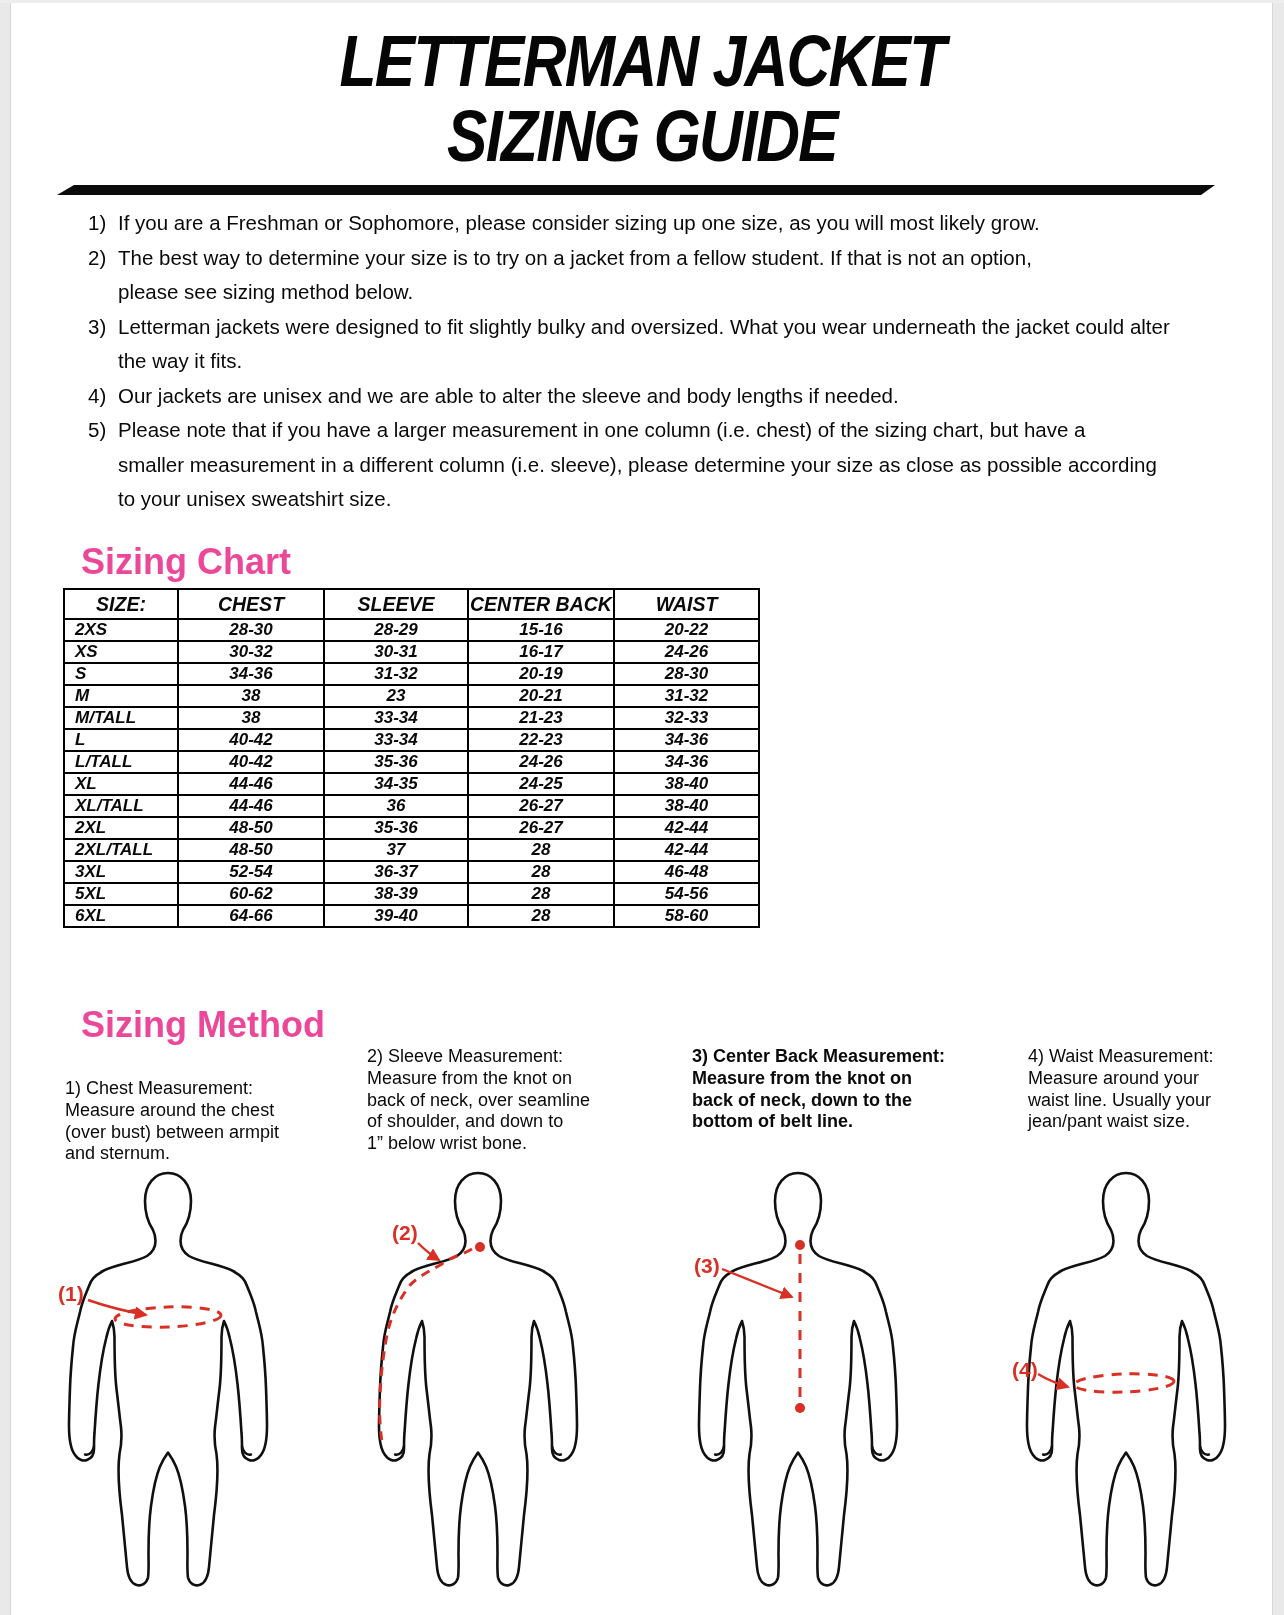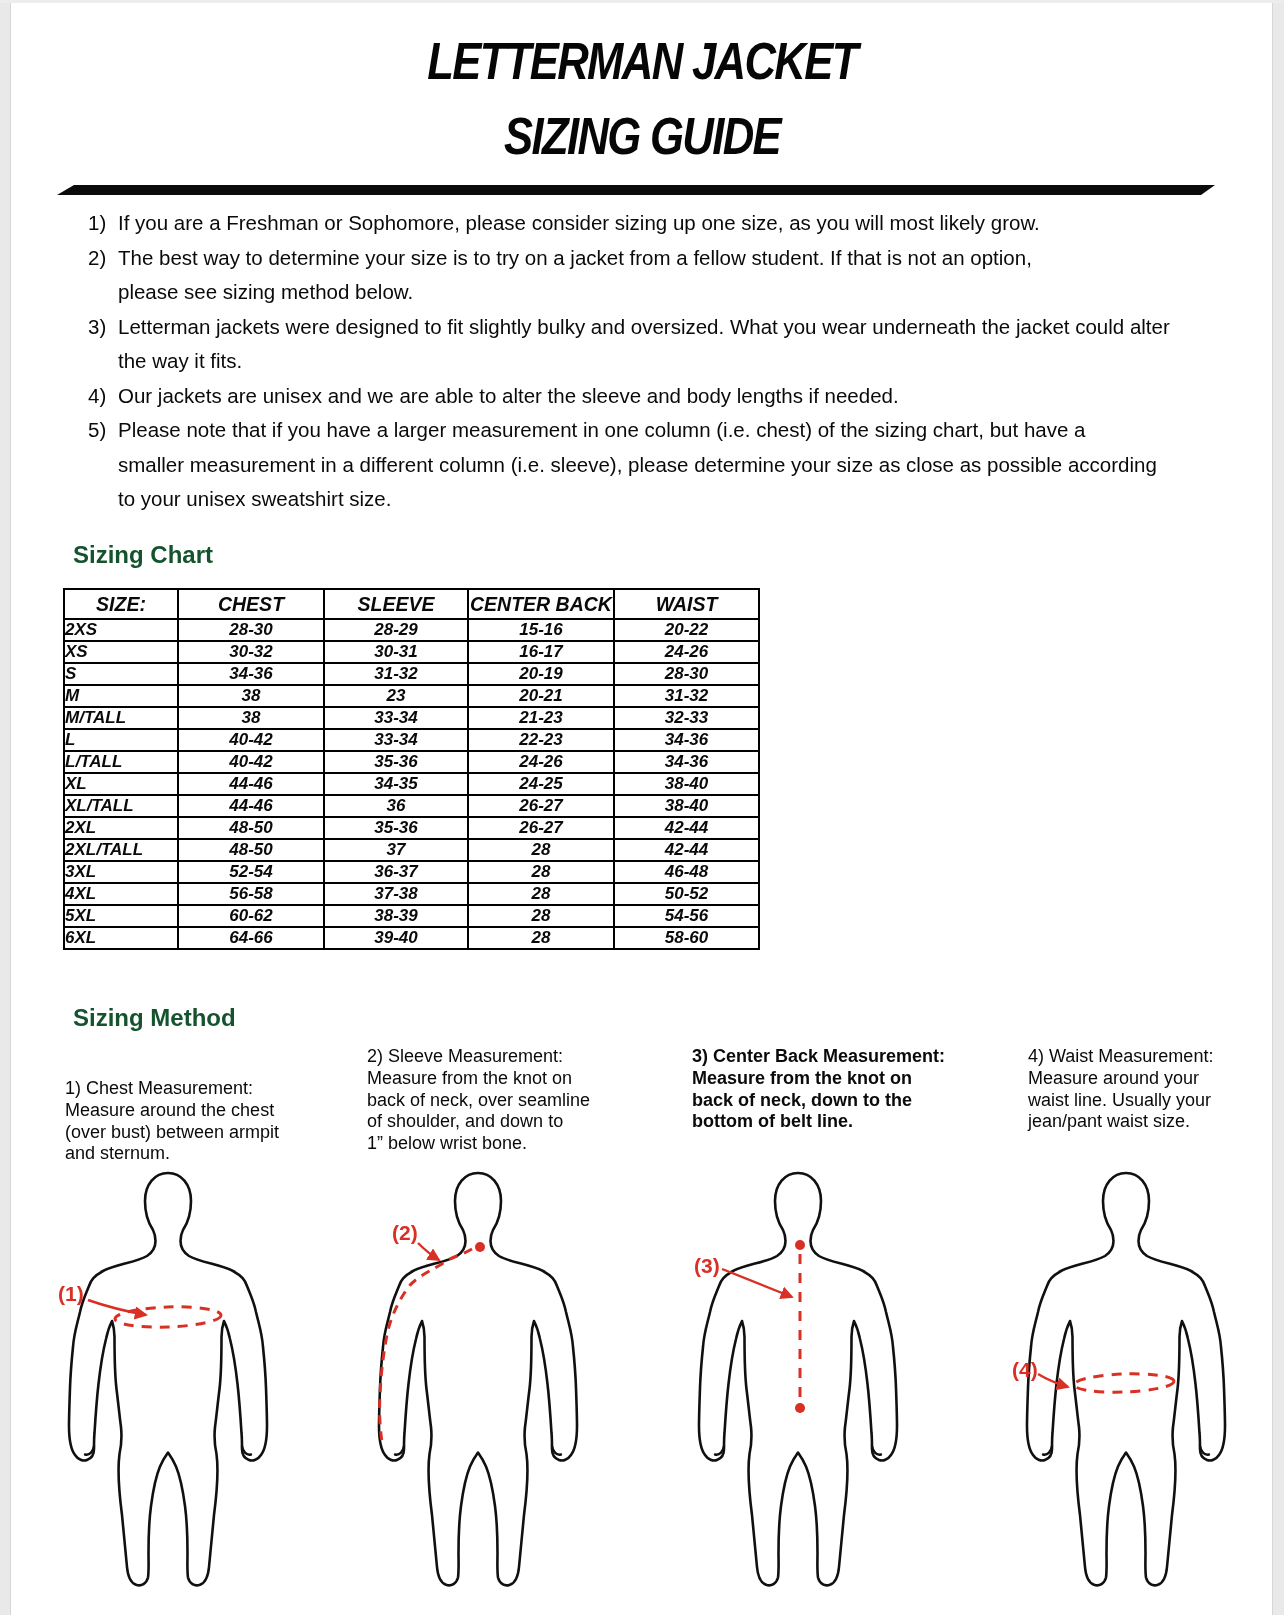--- a/index.html
+++ b/index.html
@@ -4,43 +4,43 @@
 <style>
   html,body{margin:0;padding:0;background:#fff;}
   .stage{position:relative;width:1284px;height:1615px;background:#ffffff;
          font-family:"Liberation Sans",sans-serif;color:#0a0a0a;overflow:hidden;}
   .gutter{position:absolute;top:0;bottom:0;background:#e9e9e9;}
   .gutter.left{left:0;width:10px;border-right:1px solid #d6d6d6;}
   .gutter.right{right:0;width:11px;border-left:1px solid #d6d6d6;}
   .top-strip{position:absolute;top:0;left:0;right:0;height:3px;background:#ededed;}
 
   .title{position:absolute;top:24px;left:0;right:0;text-align:center;
-         font-weight:bold;font-style:italic;font-size:52px;line-height:75px;
+         font-weight:bold;font-style:italic;font-size:72px;line-height:75px;
          letter-spacing:-2px;color:#060606;}
   .t-line{display:block;transform:scaleX(.84);transform-origin:50% 50%;white-space:nowrap;}
 
   .divider{position:absolute;top:185px;left:57px;width:1158px;height:10px;background:#0b0b0b;
            clip-path:polygon(17px 0,100% 0,calc(100% - 14px) 100%,0 100%);}
 
   .notes{position:absolute;top:206px;left:88px;width:1160px;
          font-size:20.5px;line-height:34.5px;}
   .note{display:flex;}
   .note-num{flex:0 0 30px;}
   .note-text{flex:1;white-space:pre-wrap;}
 
-  .section-heading{position:absolute;font-size:24px;font-weight:bold;color:#14532d;}
+  .section-heading{position:absolute;font-size:36px;font-weight:bold;color:#ec4899;margin-left:8px;}
   #chart-heading{top:541px;left:73px;}
   #method-heading{top:1004px;left:73px;}
 
   table.sizing{position:absolute;top:588px;left:63px;width:695px;
                border-collapse:collapse;table-layout:fixed;font-style:italic;}
   .sizing th,.sizing td{border:2px solid #000;font-weight:bold;padding:0;overflow:hidden;}
   .sizing th{height:28px;font-size:19.5px;text-align:center;letter-spacing:0;}
   .sizing td{height:20px;font-size:17px;text-align:center;}
-  .sizing td.c-size{text-align:left;}
+  .sizing td.c-size{text-align:left;padding-left:10px;}
 
   .method-item{position:absolute;top:1046px;width:312px;font-size:18px;line-height:21.8px;}
   #method-0{left:65px;margin-top:32px;} #method-1{left:367px;} #method-2{left:692px;font-weight:bold;} #method-3{left:1028px;}
 
   .figure{position:absolute;top:1170px;width:240px;height:420px;}
   #figure-0{left:48px;} #figure-1{left:358px;} #figure-2{left:678px;} #figure-3{left:1006px;}
 
   .fig-label{font-family:"Liberation Sans",sans-serif;font-size:21px;font-weight:bold;
              fill:var(--red,#d93025);}
   .dash{fill:none;stroke:var(--red,#d93025);}
@@ -187,27 +187,20 @@
           <td class="c-num">37</td>
           <td class="c-num">28</td>
           <td class="c-num">42-44</td>
         </tr>
         <tr>
           <td class="c-size">3XL</td>
           <td class="c-num">52-54</td>
           <td class="c-num">36-37</td>
           <td class="c-num">28</td>
           <td class="c-num">46-48</td>
-        </tr>
-        <tr>
-          <td class="c-size">4XL</td>
-          <td class="c-num">56-58</td>
-          <td class="c-num">37-38</td>
-          <td class="c-num">28</td>
-          <td class="c-num">50-52</td>
         </tr>
         <tr>
           <td class="c-size">5XL</td>
           <td class="c-num">60-62</td>
           <td class="c-num">38-39</td>
           <td class="c-num">28</td>
           <td class="c-num">54-56</td>
         </tr>
         <tr>
           <td class="c-size">6XL</td>

